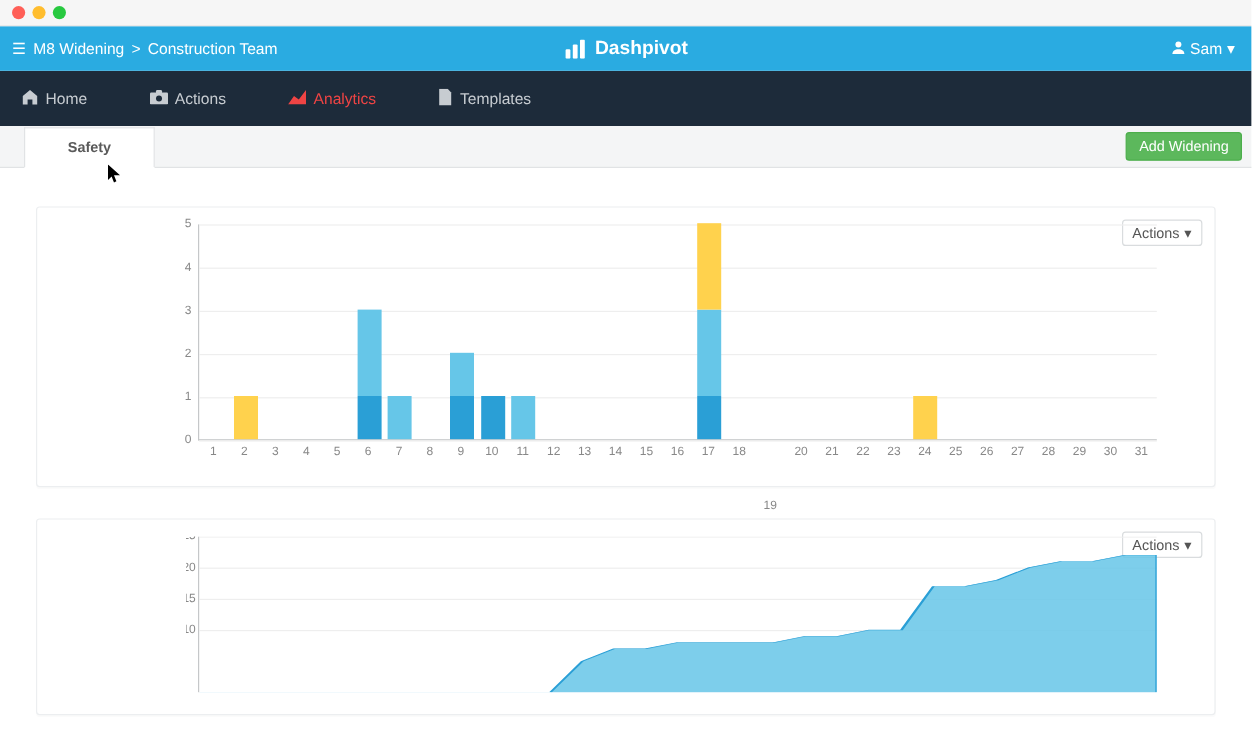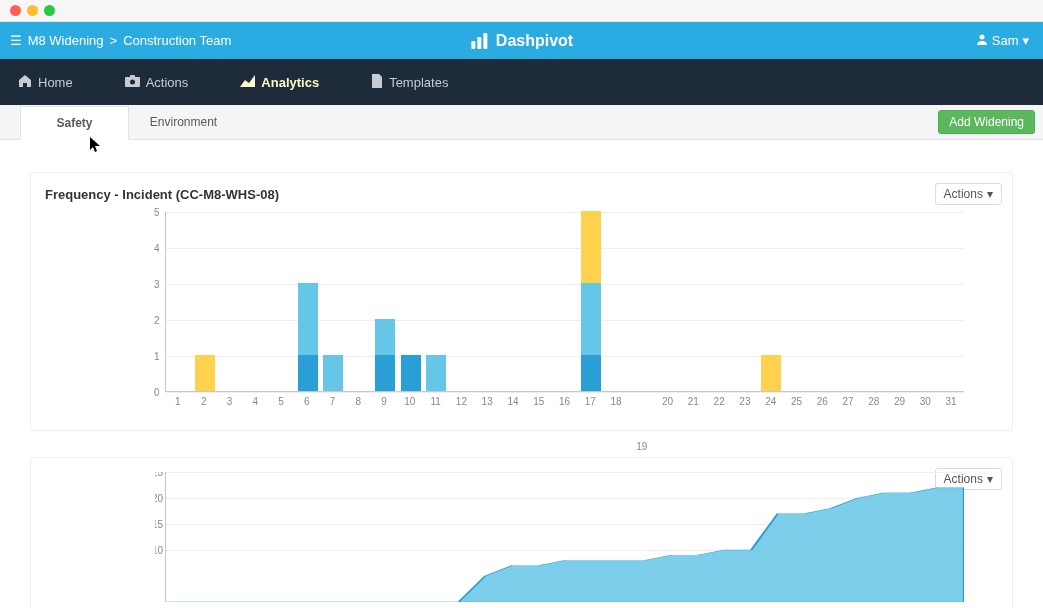--- a/index.html
+++ b/index.html
@@ -11,21 +11,21 @@
 .dot.green { background: #28c940; }
 
 .topbar { height: 37px; background: #2aabe1; display: flex; align-items: center; color: #fff; font-size: 13px; position: relative; }
 .breadcrumb { display: flex; align-items: center; gap: 6px; padding-left: 10px; }
 .brand { position: absolute; left: 50%; transform: translateX(-50%); display: flex; align-items: center; gap: 6px; font-weight: 600; font-size: 16px; }
 .brand-logo { display: inline-flex; }
 .user { margin-left: auto; padding-right: 14px; display: flex; align-items: center; gap: 4px; }
 
 .navbar { height: 46px; background: #1d2b3a; display: flex; align-items: center; padding-left: 18px; gap: 52px; color: #c7ccd1; font-size: 13px; }
 .nav-item { display: flex; align-items: center; gap: 6px; cursor: pointer; }
-.nav-item.active { color: #fef9c3; font-weight: 700; }
+.nav-item.active { color: #ef4444; font-weight: 400; }
 
 .tabbar { height: 35px; background: #f4f5f6; border-bottom: 1px solid #e1e3e5; display: flex; align-items: stretch; padding-left: 20px; position: relative; }
 .tab { width: 109px; display: flex; align-items: center; justify-content: center; font-size: 12px; color: #5a5a5a; border: 1px solid transparent; cursor: pointer; }
 .tab.active { background: #fff; border: 1px solid #e1e3e5; border-bottom-color: #fff; font-weight: 600; position: relative; top: 1px; }
 .add-dash { position: absolute; right: 8px; top: 5px; height: 24px; background: #5cb85c; border: 1px solid #4cae4c; color: #fff; font-size: 12px; padding: 0 10px; border-radius: 3px; cursor: pointer; }
 
 .content { background: #fff; padding: 32px 30px 0 30px; }
 .card { background: #fff; border: 1px solid #eceef0; border-radius: 3px; box-shadow: 0 1px 1px rgba(0,0,0,0.02); margin-bottom: 26px; padding: 14px 38px 18px 14px; position: relative; }
 .card-title { font-size: 13px; font-weight: 700; color: #333; margin-bottom: 10px; }
 .actions-btn { position: absolute; top: 10px; right: 10px; font-size: 12px; color: #555; background: #fff; border: 1px solid #d9dcde; border-radius: 3px; padding: 3px 8px; cursor: pointer; display: flex; align-items: center; gap: 4px; }
@@ -111,35 +111,31 @@
           <path d="M1 0h7l3 3v11H1z"></path>
         </svg></span>
     <span>Templates</span>
   </div>
 </div>
 
 <div class="tabbar">
   <div class="tab active">
       <span>Safety</span>
     </div>
-  <div class="tab">
-      <span>Environment</span>
-    </div>
   <button class="add-dash"><span>Add Widening</span></button>
   <span class="cursor" style="left:90px; top:32px;">
     <svg width="12" height="16" viewBox="0 0 12 16">
         <path d="M0 0l0 13 3-3 2 5 2-1-2-5 5 0z" fill="#000"></path>
       </svg>
   </span>
 </div>
 
 <div class="content">
 
   <div class="card">
-    <div class="card-title">Frequency - Incident (CC-M8-WHS-08)</div>
     <div class="actions-btn">
       <span>Actions</span>
       <span>▾</span>
     </div>
     <div class="chart1">
       <div class="plot-area" id="plot1">
           <div class="grid-line" style="top: 180px;"></div>
           <div class="y-label" style="top: 180px;">0</div>
           <div class="grid-line" style="top: 144px;"></div>
           <div class="y-label" style="top: 144px;">1</div>

